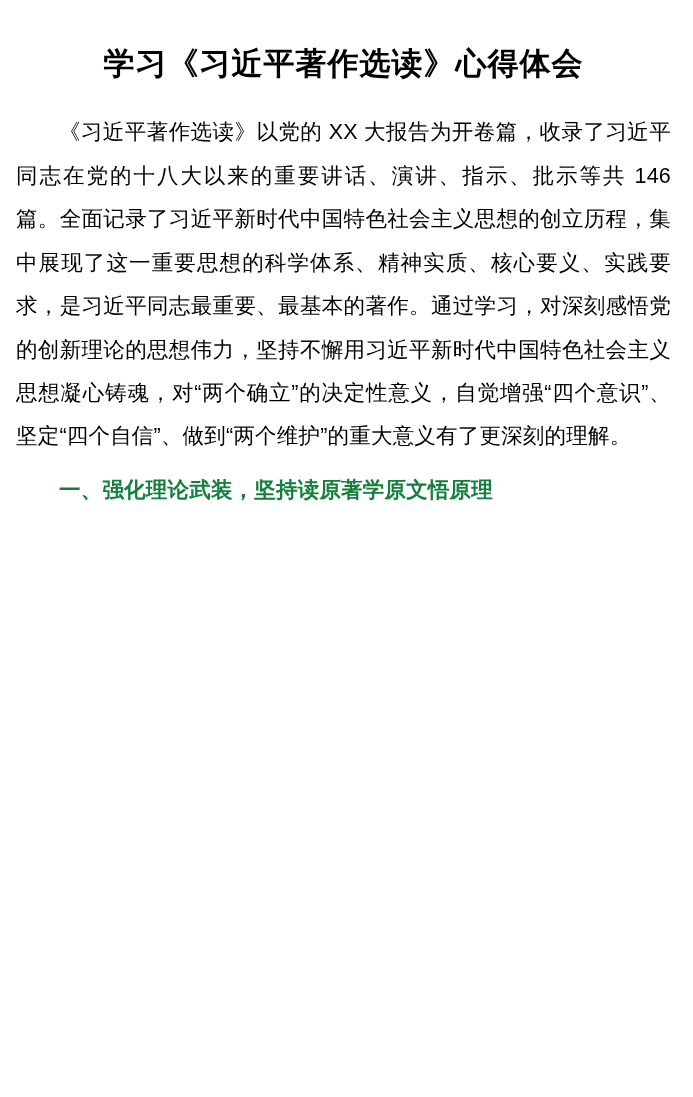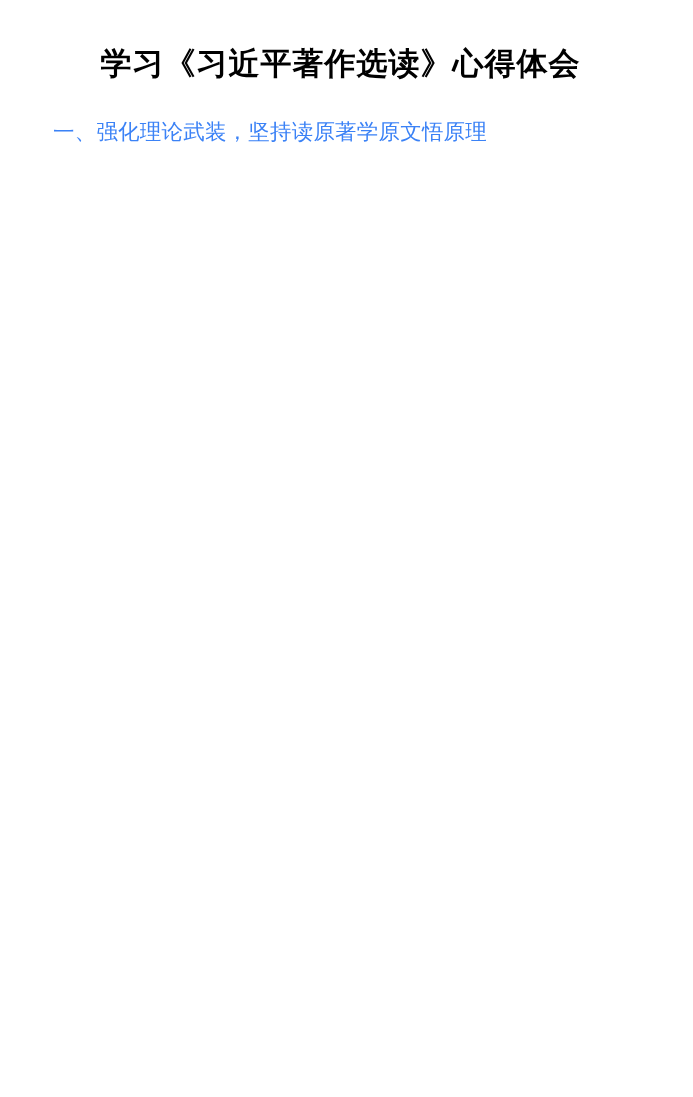--- a/index.html
+++ b/index.html
@@ -11,21 +11,21 @@
     height: 1097px;
     background: #ffffff;
     font-family: "Liberation Sans", sans-serif;
     color: #000000;
     overflow: hidden;
   }
   .page {
     width: 693px;
     height: 1097px;
     box-sizing: border-box;
-    padding: 28px 22px 0 10px;
+    padding: 28px 22px 0 16px;
     position: relative;
   }
   .doc-title {
     text-align: center;
     font-size: 31px;
     font-weight: bold;
     letter-spacing: 1px;
     line-height: 1.4;
     margin: 14px 0 26px 0;
     color: #000000;
@@ -35,32 +35,33 @@
     line-height: 2.02;
     text-align: justify;
     text-justify: inter-ideograph;
     text-indent: 2em;
     margin: 0 0 2px 0;
     color: #000000;
     letter-spacing: 0.2px;
   }
   .section-heading {
     font-size: 21.5px;
-    font-weight: normal;
-    color: #3b82f6;
+    font-weight: bold;
+    color: #15803d;
     line-height: 2.02;
     text-indent: 2em;
     margin: 10px 0 0 0;
     letter-spacing: 0.2px;
   }
 </style>
 </head>
 <body>
 
 <div class="page">
 
   <h1 class="doc-title">学习《习近平著作选读》心得体会</h1>
 
+  <p class="para">《习近平著作选读》以党的 XX 大报告为开卷篇，收录了习近平同志在党的十八大以来的重要讲话、演讲、指示、批示等共 146 篇。全面记录了习近平新时代中国特色社会主义思想的创立历程，集中展现了这一重要思想的科学体系、精神实质、核心要义、实践要求，是习近平同志最重要、最基本的著作。通过学习，对深刻感悟党的创新理论的思想伟力，坚持不懈用习近平新时代中国特色社会主义思想凝心铸魂，对“两个确立”的决定性意义，自觉增强“四个意识”、坚定“四个自信”、做到“两个维护”的重大意义有了更深刻的理解。</p>
 
 
   <p class="section-heading">一、强化理论武装，坚持读原著学原文悟原理</p>
 
 </div>
 
 </body></html>

